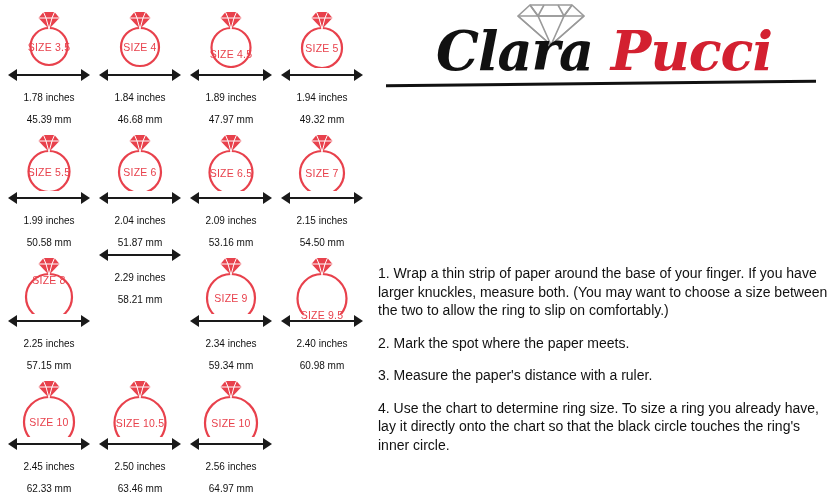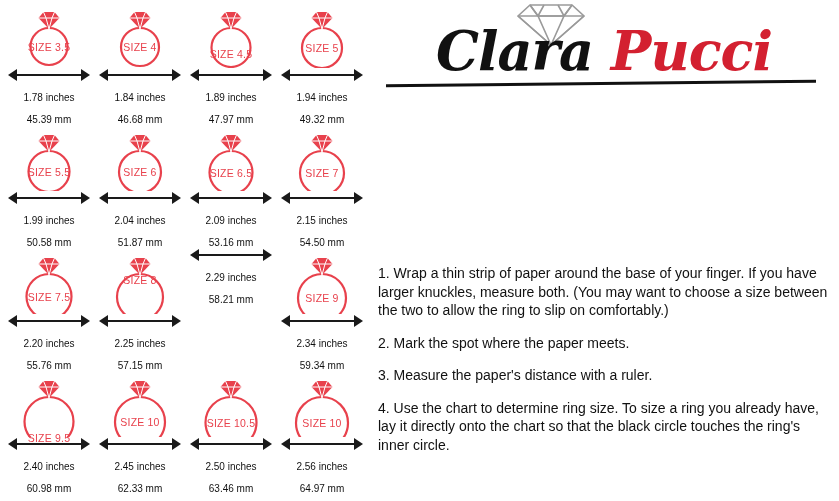--- a/index.html
+++ b/index.html
@@ -303,37 +303,20 @@
           </svg>
           <div class="size-label" style="top: 42px;">SIZE 7</div>
         </div>
         <div class="arrow-row">
           <div class="arrow-line"></div>
           <div class="arrow-head left"></div>
           <div class="arrow-head right"></div>
         </div>
         <div class="meas">2.15 inches</div>
         <div class="meas">54.50 mm</div>
-      </div>
-      <div class="ring-cell">
-        <div class="ring-art">
-          <svg width="90" height="66" viewBox="0 0 90 66">
-            <circle cx="45" cy="48.5" r="22.5" fill="none" stroke="#e8414c" stroke-width="2.2"></circle>
-            <path d="M34.5,16 L39.5,10 L50.5,10 L55.5,16 L45,27 Z" fill="#e8414c"></path>
-            <path d="M34.5,16 L55.5,16 M39.5,10 L42,16 M50.5,10 L48,16 M42,16 L45,27 M48,16 L45,27" stroke="#ffffff" stroke-width="1" fill="none"></path>
-          </svg>
-          <div class="size-label" style="top: 42.5px;">SIZE 7.5</div>
-        </div>
-        <div class="arrow-row">
-          <div class="arrow-line"></div>
-          <div class="arrow-head left"></div>
-          <div class="arrow-head right"></div>
-        </div>
-        <div class="meas">2.20 inches</div>
-        <div class="meas">55.76 mm</div>
       </div>
       <div class="ring-cell">
         <div class="ring-art">
           <svg width="90" height="66" viewBox="0 0 90 66">
             <circle cx="45" cy="49" r="23" fill="none" stroke="#e8414c" stroke-width="2.2"></circle>
             <path d="M34.5,16 L39.5,10 L50.5,10 L55.5,16 L45,27 Z" fill="#e8414c"></path>
             <path d="M34.5,16 L55.5,16 M39.5,10 L42,16 M50.5,10 L48,16 M42,16 L45,27 M48,16 L45,27" stroke="#ffffff" stroke-width="1" fill="none"></path>
           </svg>
           <div class="size-label" style="top: 26px; text-align: center;">SIZE 8</div>
         </div>

